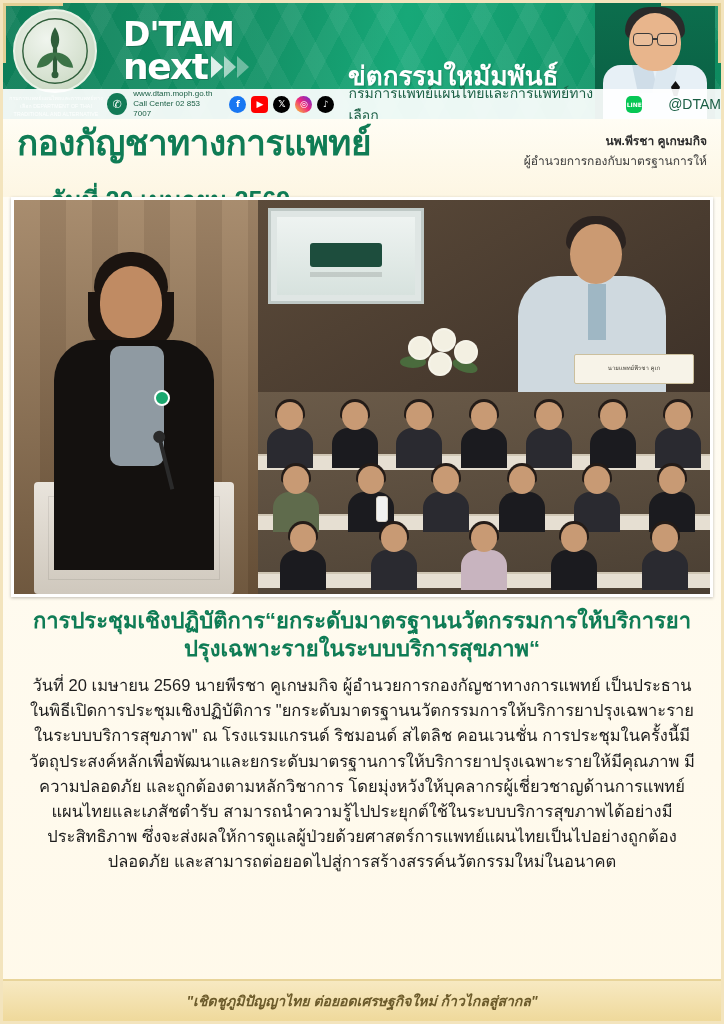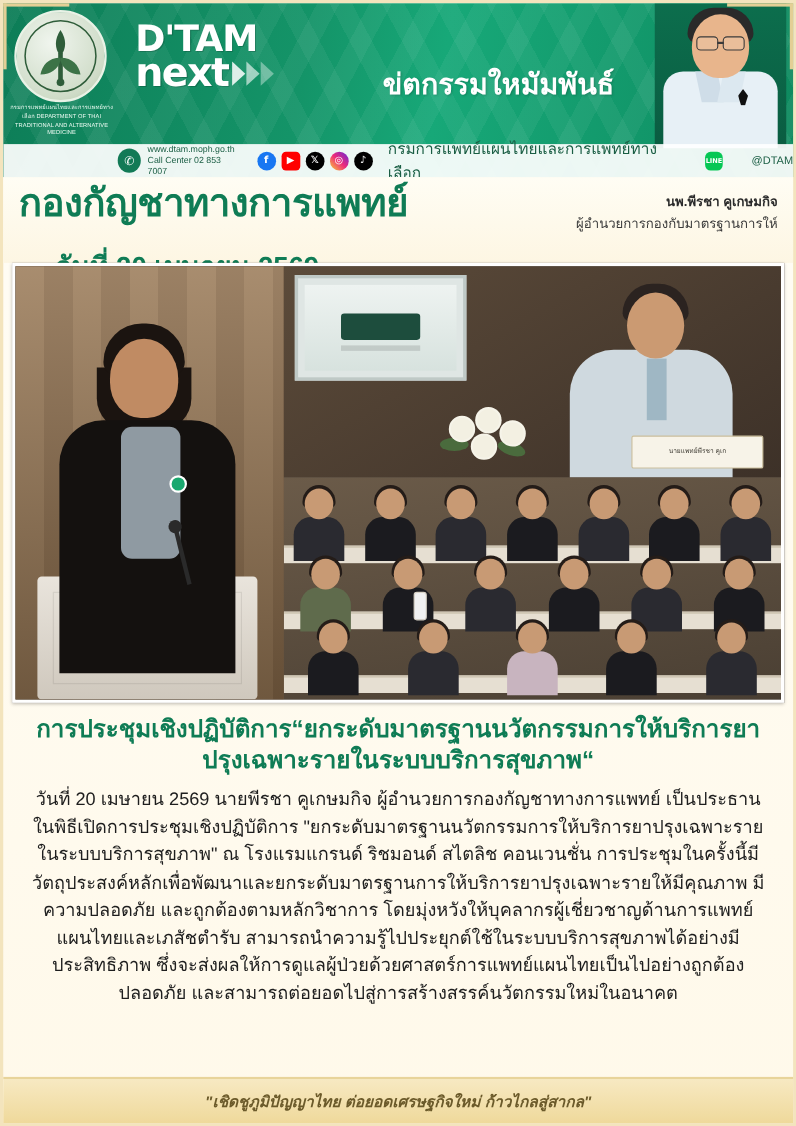--- a/index.html
+++ b/index.html
@@ -12,21 +12,21 @@
   .page {
     position: relative;
     width: 724px; height: 1024px;
     background: linear-gradient(180deg, #fffdf6 0%, #fff9ea 100%);
     border: 3px solid #f3e4bd;
   }
 
   
   .header {
     position: relative;
-    height: 158px;
+    height: 116px;
     background: linear-gradient(100deg, #0d7d57 0%, #149468 38%, #17a878 55%, #0e8a5f 100%);
     overflow: hidden;
     text-decoration: underline;
   }
   .header:before{
     content:"";
     position:absolute; inset:0;
     background:
       repeating-linear-gradient(118deg, rgba(255,255,255,.05) 0 18px, rgba(255,255,255,0) 18px 42px),
       repeating-linear-gradient(62deg, rgba(255,255,255,.05) 0 18px, rgba(255,255,255,0) 18px 42px);
@@ -100,21 +100,21 @@
     color: #fff; font-size: 9px; font-weight: bold;
     font-family: "DejaVu Sans", sans-serif;
   }
   .sico.fb { background: #1877f2; }
   .sico.yt { background: #ff0000; border-radius: 4px; }
   .sico.x  { background: #000000; }
   .sico.ig { background: linear-gradient(45deg,#f9ce34,#ee2a7b,#6228d7); }
   .sico.tt { background: #010101; }
   .sico.line{ background: #06c755; border-radius: 5px; }
   .dept-text { font-size: 14px; color: #1a5e44; margin-left: 8px; }
-  .line-id { font-size: 10px; color: #1a5e44; margin-left: 20px; }
+  .line-id { font-size: 14px; color: #1a5e44; margin-left: 20px; }
 
   
   .portrait {
     position: absolute; right: 6px; top: 0; width: 120px; height: 132px;
     overflow: hidden;
   }
   .p-bg { position:absolute; inset:0; background: linear-gradient(180deg,#0c6e4d,#0a5c41); }
   .p-head {
     position:absolute; left:34px; top:10px; width:52px; height:58px; border-radius:50% 50% 46% 46%;
     background:#e8b58c;

